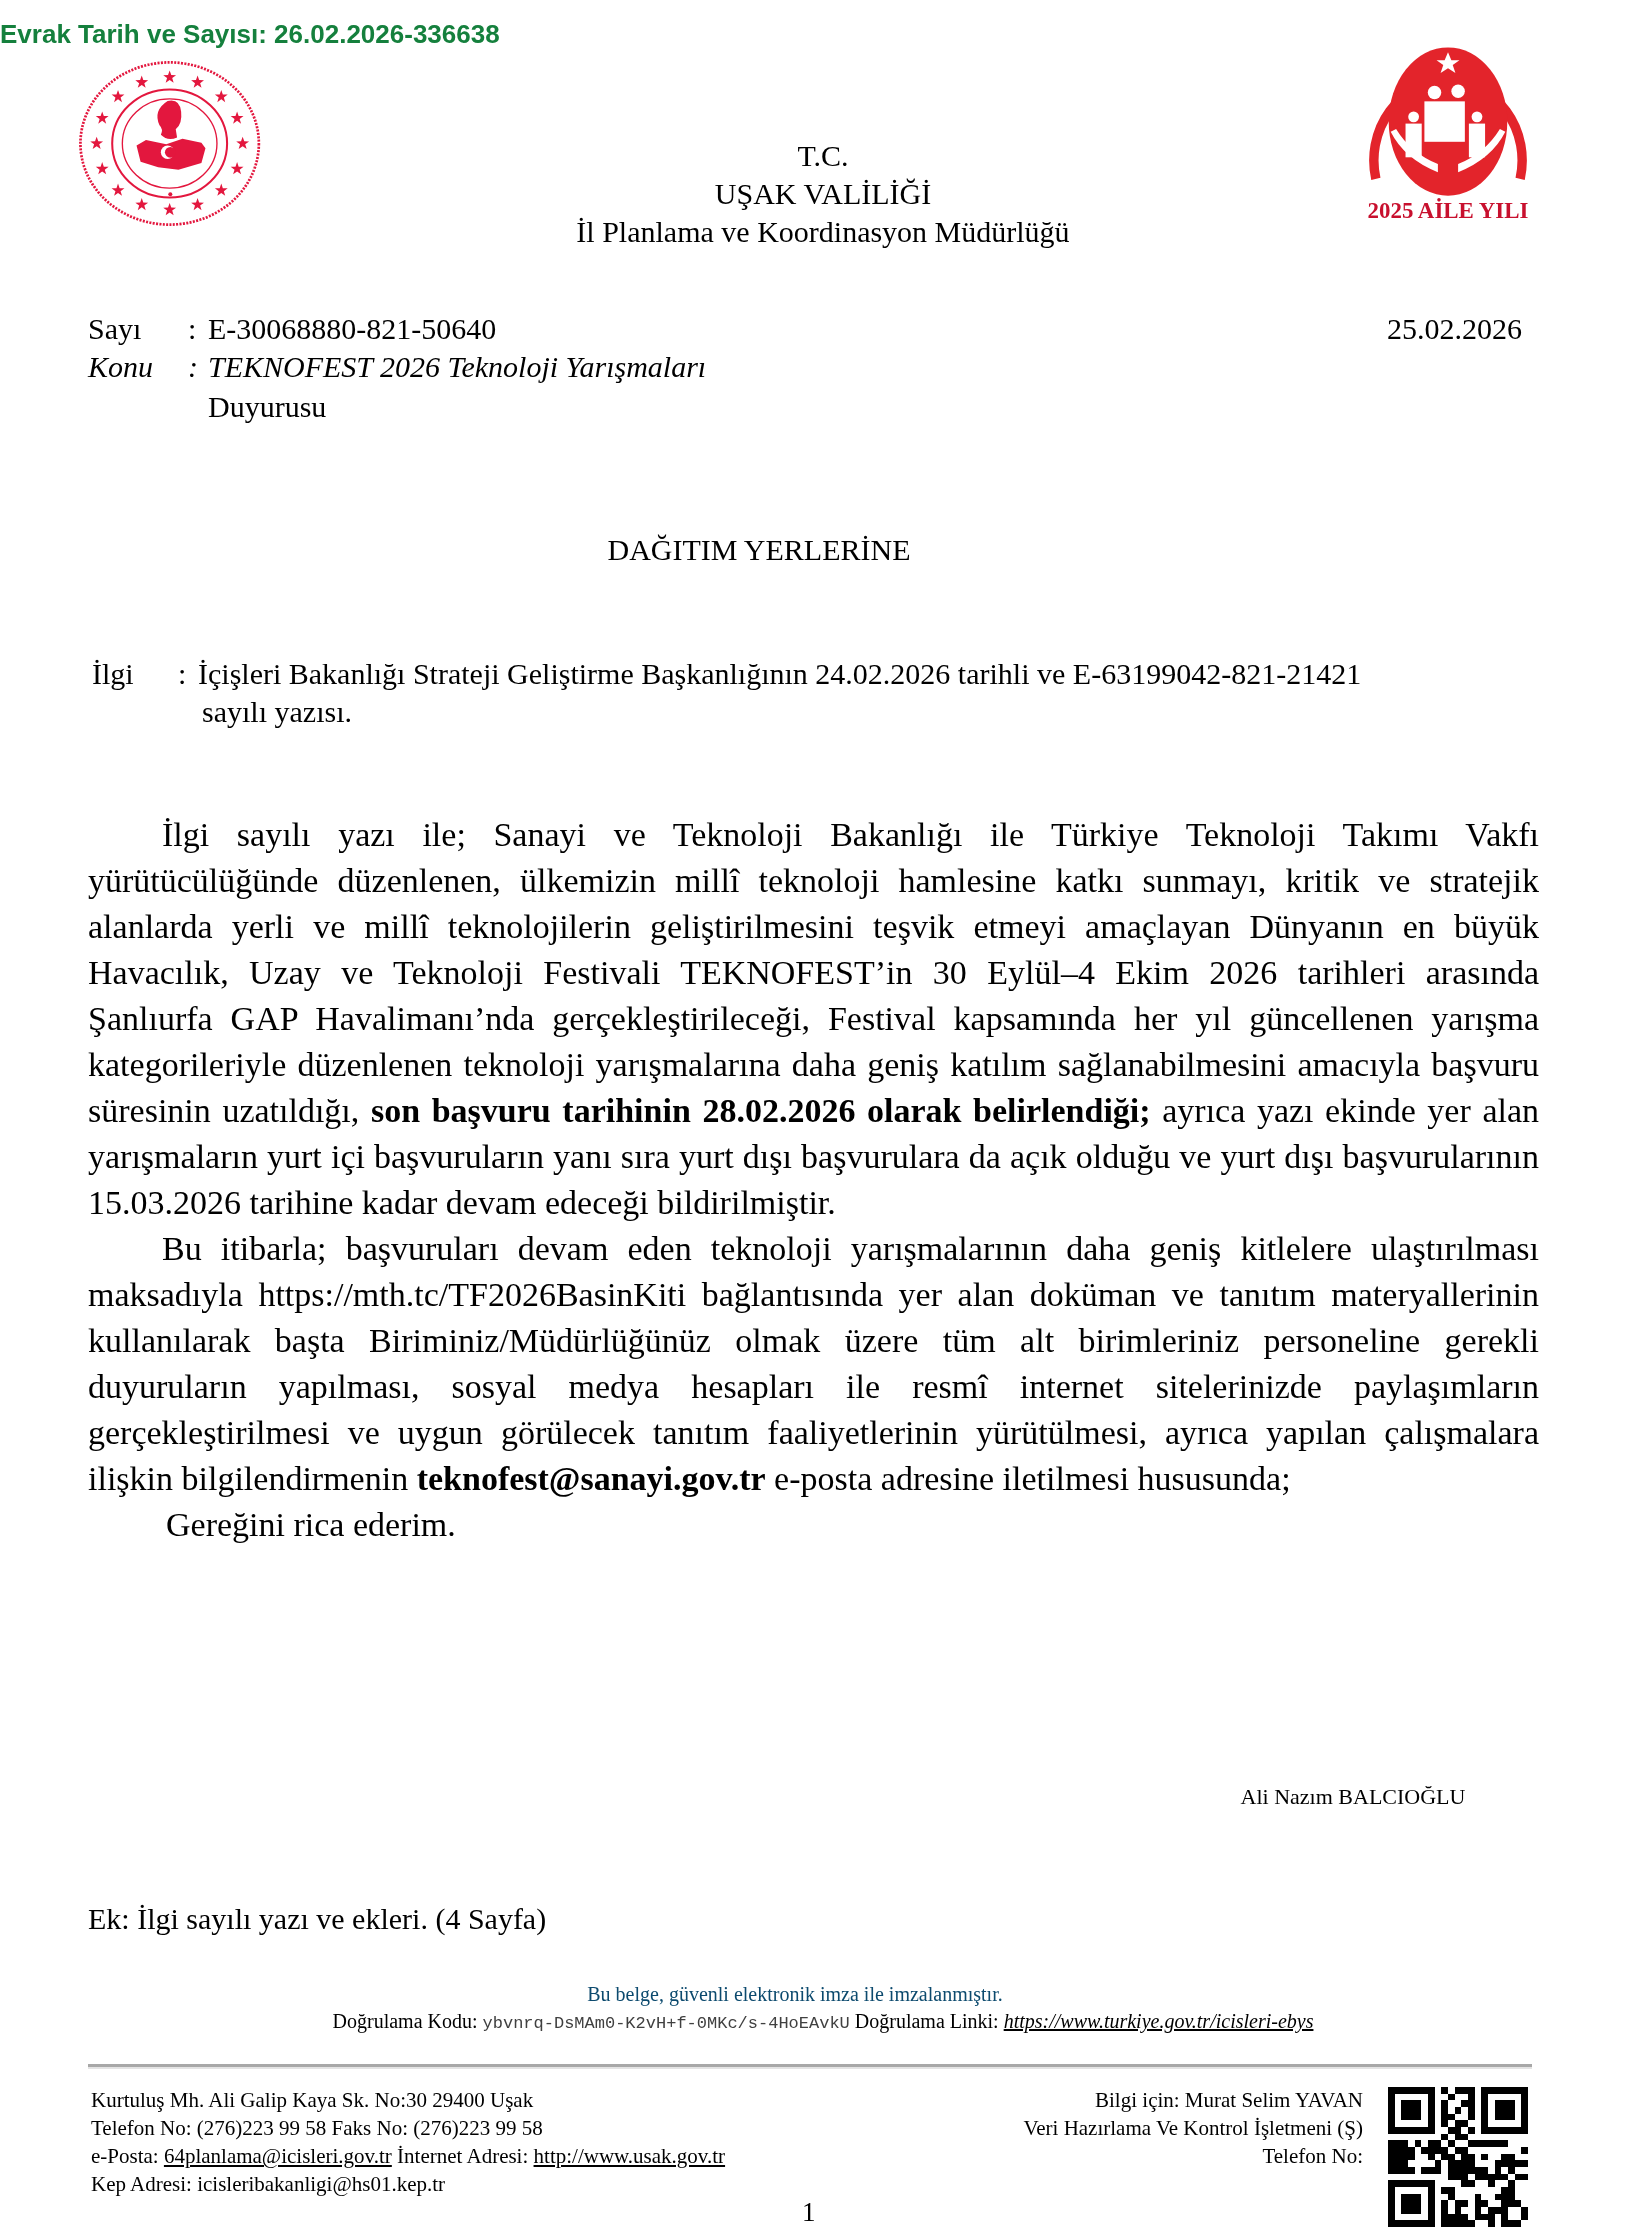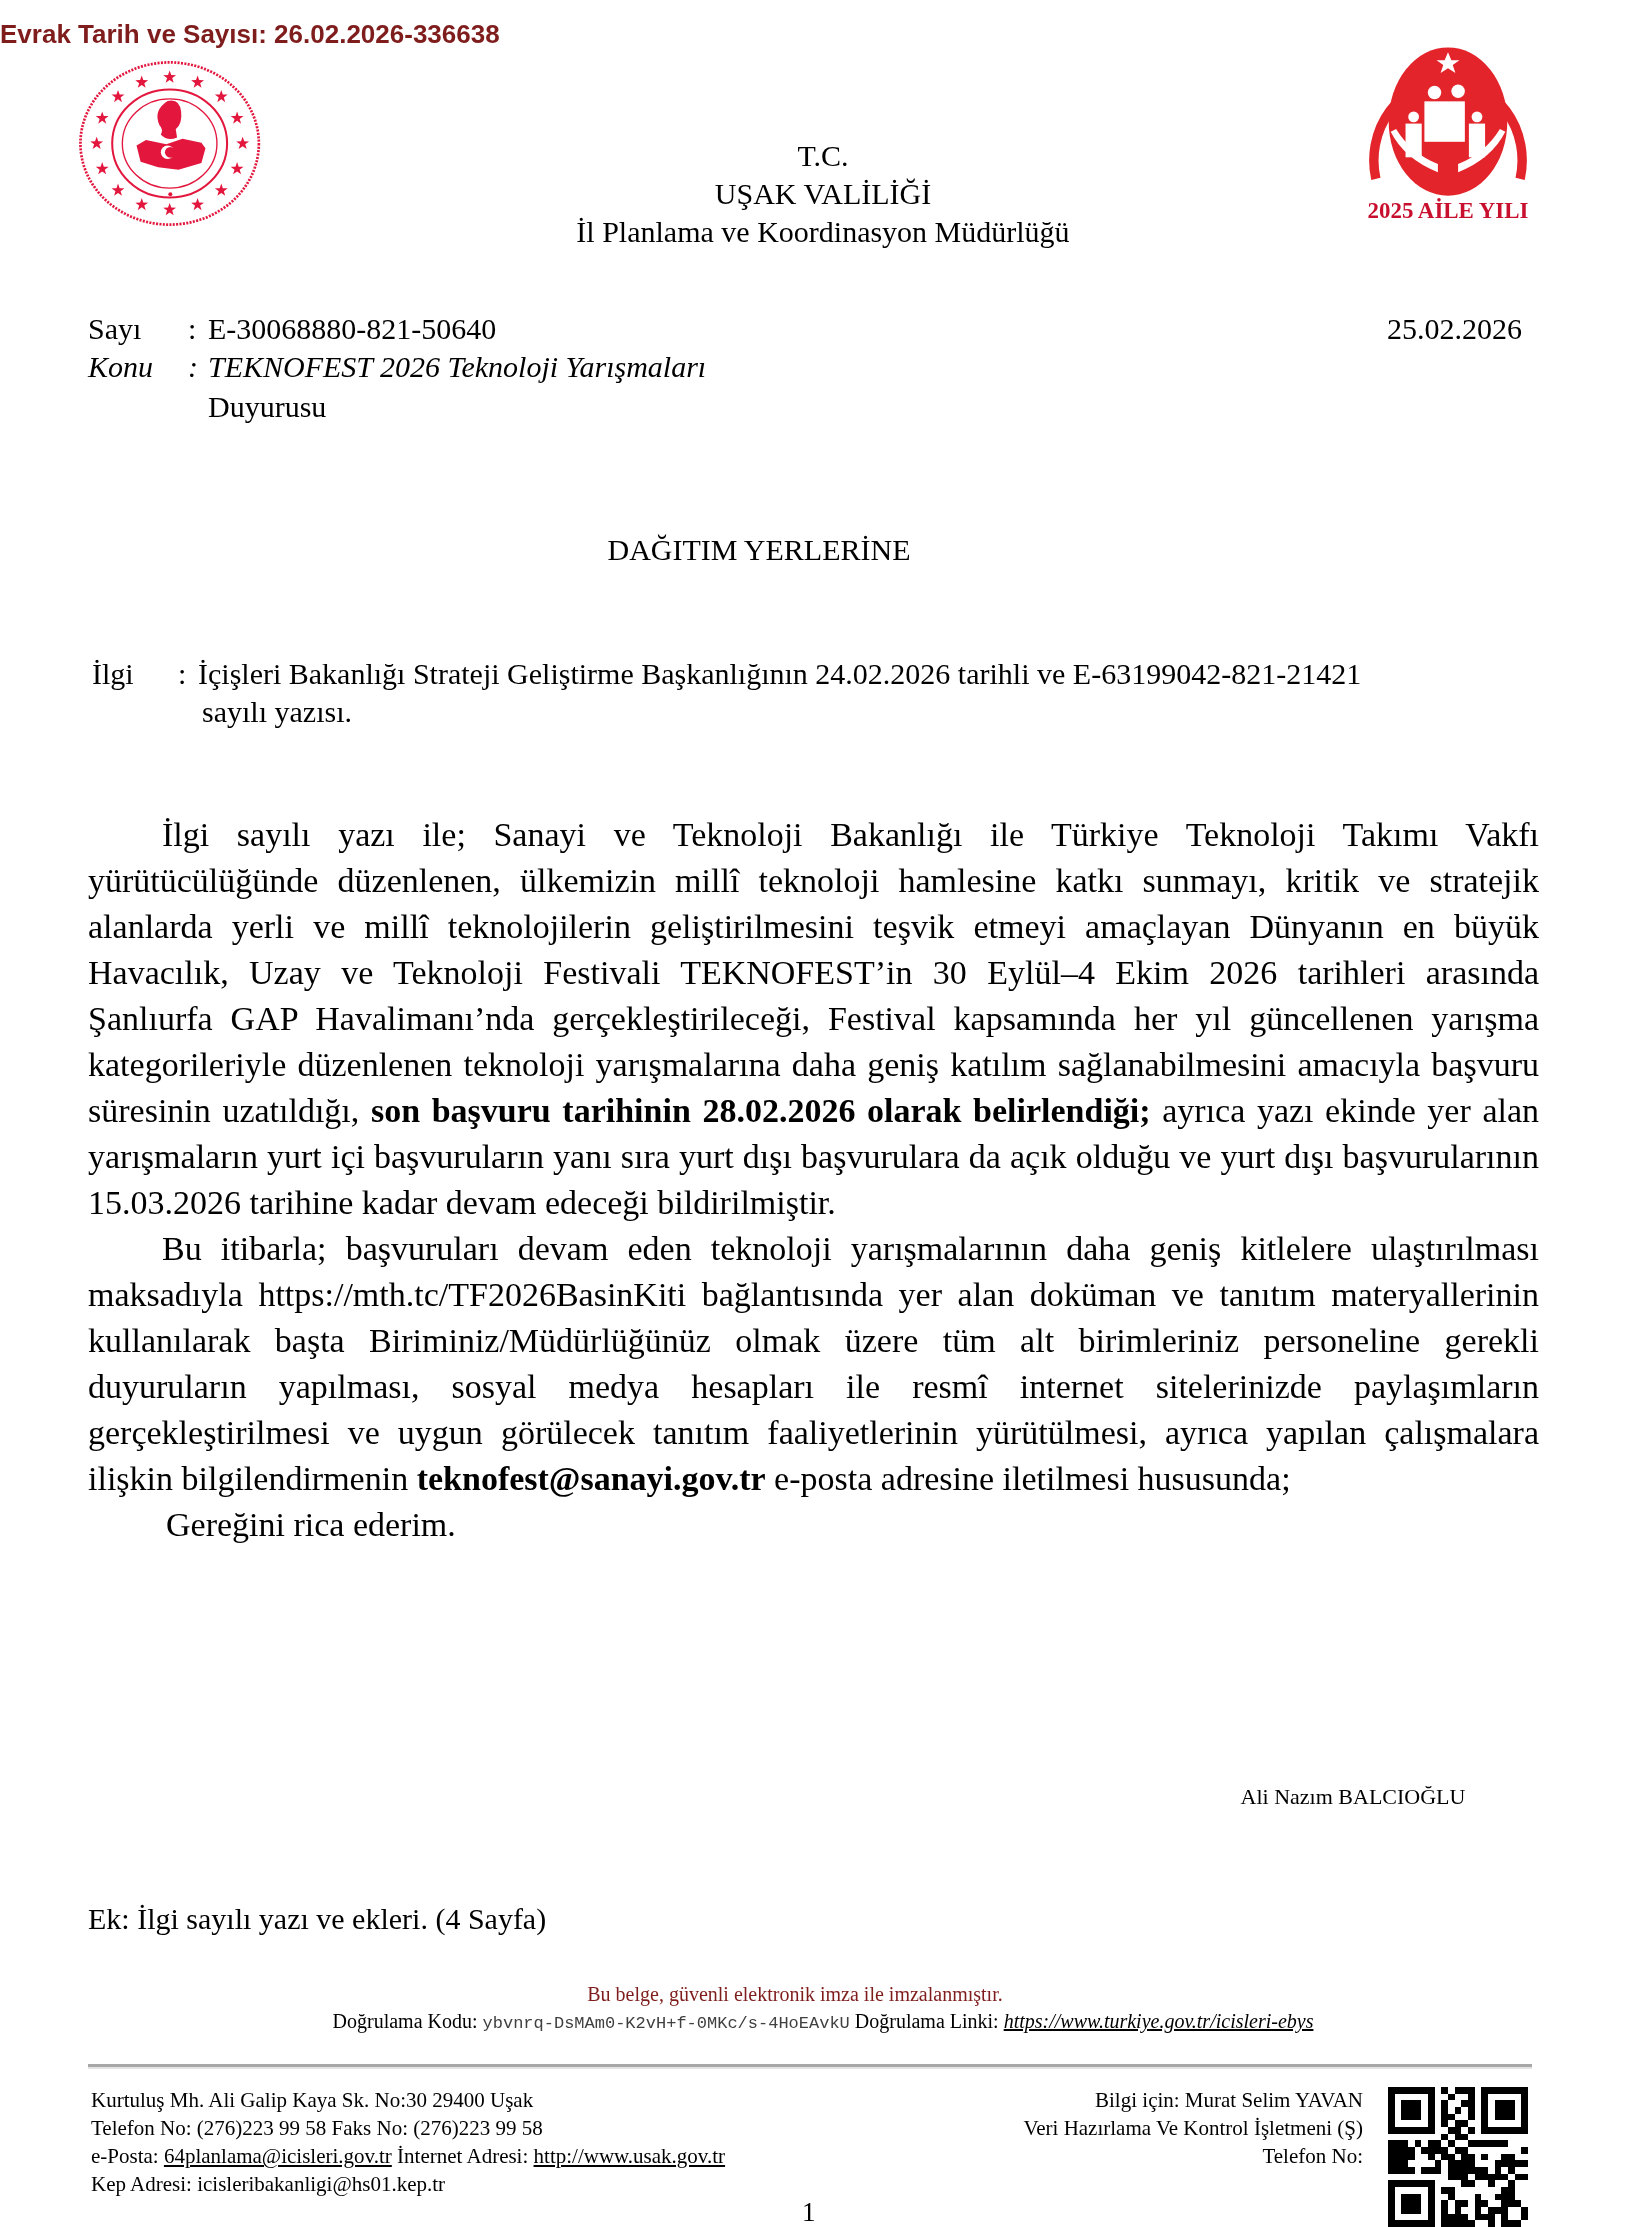--- a/index.html
+++ b/index.html
@@ -1,34 +1,34 @@
 <!DOCTYPE html>
 <html style="font-size:10.8px"><head>
 <meta charset="utf-8">
 <style>
   html, body { margin:0; padding:0; background:#ffffff; }
   body { width:1646px; height:2227px; position:relative; overflow:hidden;
          font-family:"Liberation Serif", serif; color:#000; }
   .abs { position:absolute; white-space:nowrap; }
   .evrak { left:0; top:19px; font-family:"Liberation Sans", sans-serif; font-weight:bold;
-           font-size:26px; color:#7f1d1d; z-index:5; }
+           font-size:26px; color:#15803d; z-index:5; }
   .logo-left { left:73px; top:59px; width:196px; height:169px; }
   .logo-right { left:1357px; top:37px; width:182px; height:186px; }
   .hdr { left:0; width:1646px; text-align:center; font-size:30px; line-height:38px; }
   .hdr-line { display:block; }
   .meta { font-size:30px; }
   .lbl { display:inline-block; width:100px; }
   .colon { display:inline-block; width:20px; }
   .body-text { left:88px; width:1451px; font-size:34px; line-height:46px; white-space:normal;
                text-align:justify; }
   .body-text p { margin:0; }
   .indent { text-indent:74px; }
   .b { font-weight:bold; }
   .sig { width:378px; text-align:center; font-size:22px; line-height:39px; left:1164px; }
-  .red-note { left:0; width:1590px; text-align:center; color:#7f1d1d; font-size:20px; }
+  .red-note { left:0; width:1590px; text-align:center; color:#0c4a6e; font-size:20px; }
   .verify { left:0; width:1646px; text-align:center; font-size:20px; }
   .mono { font-family:"Liberation Mono", monospace; font-size:17px; color:#404040; }
   .ital-link { font-style:italic; text-decoration:underline; }
   .hr { left:88px; width:1444px; height:3.4px; background:#a8a8a8; top:2064px; border-bottom:2px solid #e4e4e4; }
   .foot { font-size:21px; line-height:28px; }
   .foot-left { left:91px; top:2086px; }
   .foot-right { right:283px; top:2086px; text-align:right; }
   .u { text-decoration:underline; }
   .qr { left:1387px; top:2087px; width:142px; height:140px; }
   .pageno { left:802px; top:2197px; font-size:27px; }

